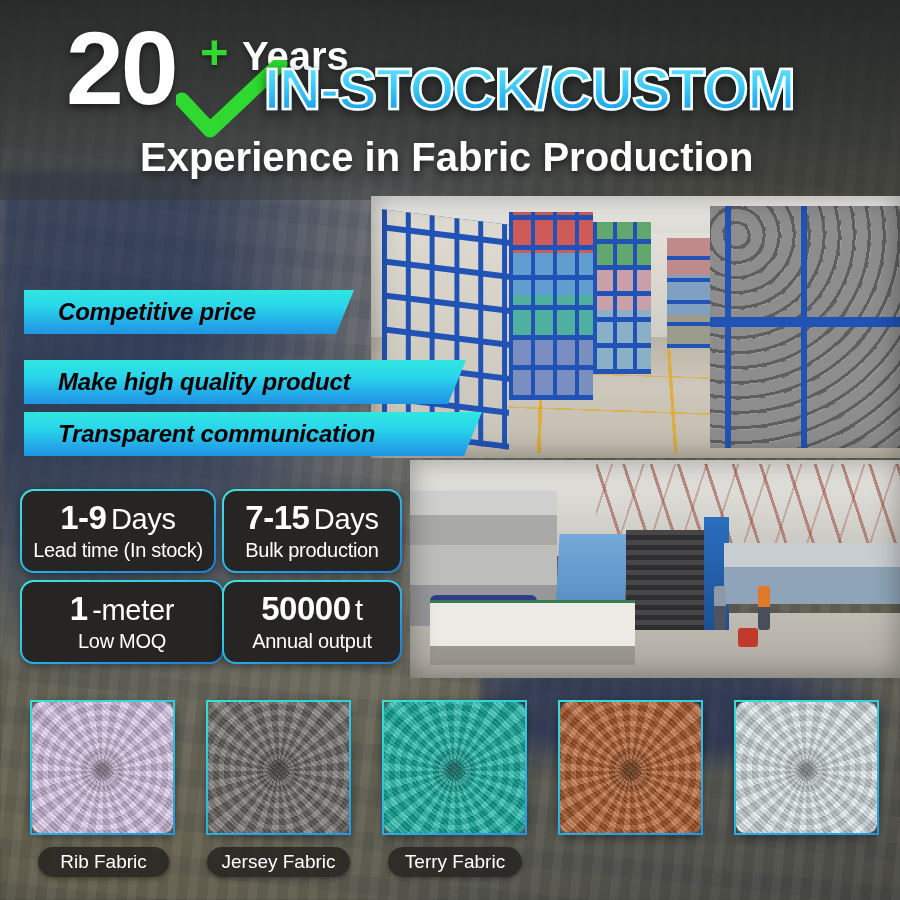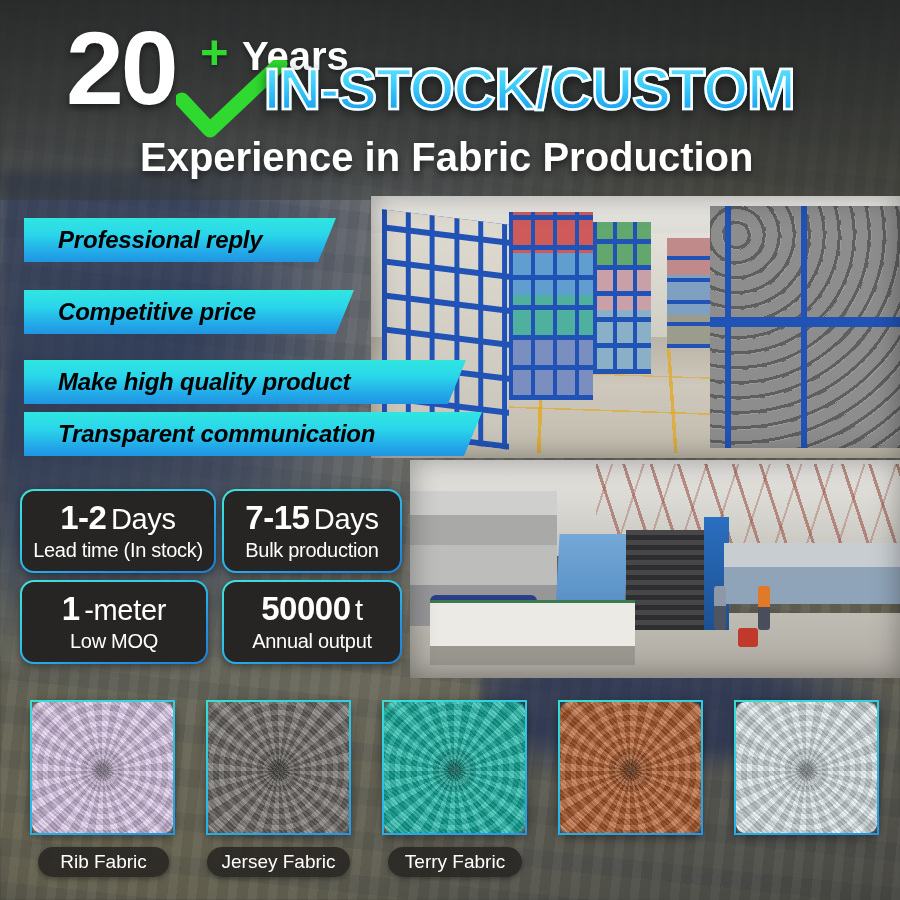--- a/index.html
+++ b/index.html
@@ -274,21 +274,21 @@
   }
   .stat-big { color:#fff; line-height:1; white-space:nowrap; }
   .stat-big b { font-size:33px; font-weight:bold; letter-spacing:-.5px; }
   .stat-big i { font-size:29px; font-style:normal; font-weight:400; letter-spacing:-.3px; }
   .stat-sub {
     color:#fff; font-size:20px; font-weight:400;
     margin-top:5px; white-space:nowrap; letter-spacing:-.3px;
   }
   .stat-1 { left:20px;  top:489px; width:196px; height:84px; }
   .stat-2 { left:222px; top:489px; width:180px; height:84px; }
-  .stat-3 { left:20px;  top:580px; width:188px; height:84px; }
+  .stat-3 { left:20px;  top:580px; width:204px; height:84px; }
   .stat-4 { left:222px; top:580px; width:180px; height:84px; }
 
   
   .swatch {
     position:absolute; top:700px; width:145px; height:135px;
     border-radius:11px;
     border:2.5px solid;
     border-image:linear-gradient(160deg,#34e0d4 0%,#2bc4e8 45%,#2196e8 100%) 1;
     border-image-slice:1;
     overflow:hidden;
@@ -387,37 +387,34 @@
     <div class="fc-blue-frame"></div>
     <div class="fc-line-right"></div>
     <div class="fc-blue-pile"></div>
     <div class="fc-carts"></div>
     <div class="fc-worker-a"></div>
     <div class="fc-worker-b"></div>
     <div class="fc-red"></div>
     <div class="photo-vign"></div>
   </div>
 
-  <div class="tag tag-1">
-    <span>Professional reply</span>
-  </div>
   <div class="tag tag-2">
     <span>Competitive price</span>
   </div>
   <div class="tag tag-3">
     <span>Make high quality product</span>
   </div>
   <div class="tag tag-4">
     <span>Transparent communication</span>
   </div>
 
   <div class="stat stat-1">
     <div class="stat-inner">
       <div class="stat-big">
-        <b>1-2</b>
+        <b>1-9</b>
         <i>Days</i>
       </div>
       <div class="stat-sub">Lead time (In stock)</div>
     </div>
   </div>
 
   <div class="stat stat-2">
     <div class="stat-inner">
       <div class="stat-big">
         <b>7-15</b>

